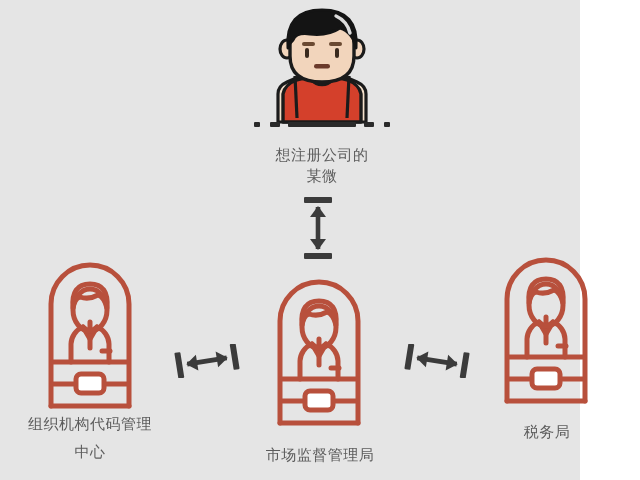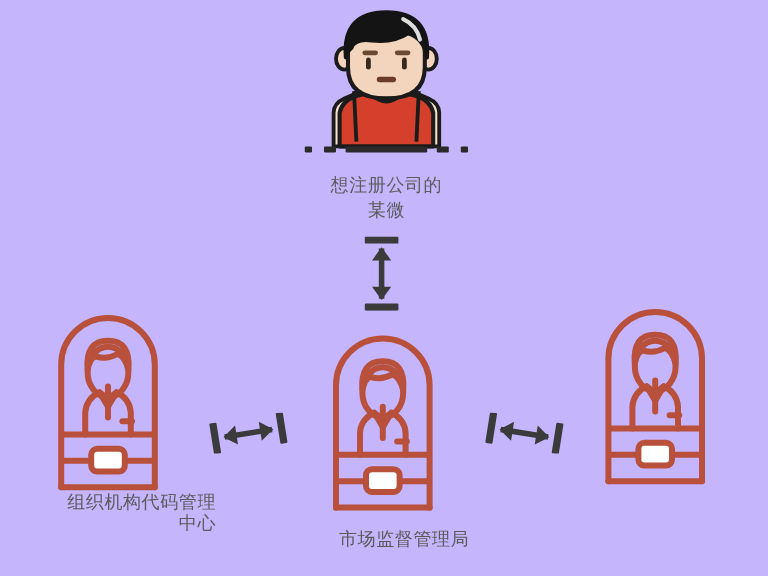--- a/index.html
+++ b/index.html
@@ -8,23 +8,23 @@
   }
   body {
     width: 640px;
     height: 480px;
     background: #ffffff;
     font-family: "Liberation Sans", "DejaVu Sans", sans-serif;
     overflow: hidden;
   }
   .canvas {
     position: relative;
-    width: 640px;
+    width: 580px;
     height: 480px;
-    background: #c4b5fd;
+    background: #e5e5e5;
   }
 
   
   .citizen {
     position: absolute;
     left: 252px;
     top: 2px;
     width: 140px;
     height: 140px;
   }
@@ -50,23 +50,23 @@
     height: 152px;
   }
   .booth svg { display: block; width: 86px; height: 152px; }
 
   .booth-left   { left: 47px;  top: 258px; }
   .booth-center { left: 276px; top: 275px; }
   .booth-right  { left: 503px; top: 253px; }
 
   .booth-label {
     position: absolute;
-    text-align: right;
+    text-align: center;
     font-size: 15px;
-    line-height: 18px;
+    line-height: 28px;
     color: #5c5c5c;
     letter-spacing: 0.5px;
     white-space: pre-line;
   }
   .label-left   { left: 0px;   top: 410px; width: 180px; }
   .label-center { left: 249px; top: 441px; width: 142px; font-family: Liberation Serif, serif; }
   .label-right  { left: 479px; top: 418px; width: 136px; }
 
   
   .arrow { position: absolute; }
@@ -211,14 +211,15 @@
         <path d="M43 64 v10"></path>
         <path d="M24 104 v-18 a19 19 0 0 1 12 -17 l7 12 l7 -12 a19 19 0 0 1 12 17 v18"></path>
         <path d="M36 69 q7 7 14 0"></path>
         <path d="M43 78 v12"></path>
         <path d="M55 93 h8"></path>
         <ellipse cx="43" cy="52" rx="17" ry="21"></ellipse>
         <path d="M26 50 q-2 -24 17 -24 q19 0 17 24 q-3 -11 -9 -13 q-9 5 -18 2 q-5 1 -7 11 z"></path>
       </g>
     </svg>
   </div>
+  <div class="booth-label label-right">税务局</div>
 
 </div>
 
 </body></html>

